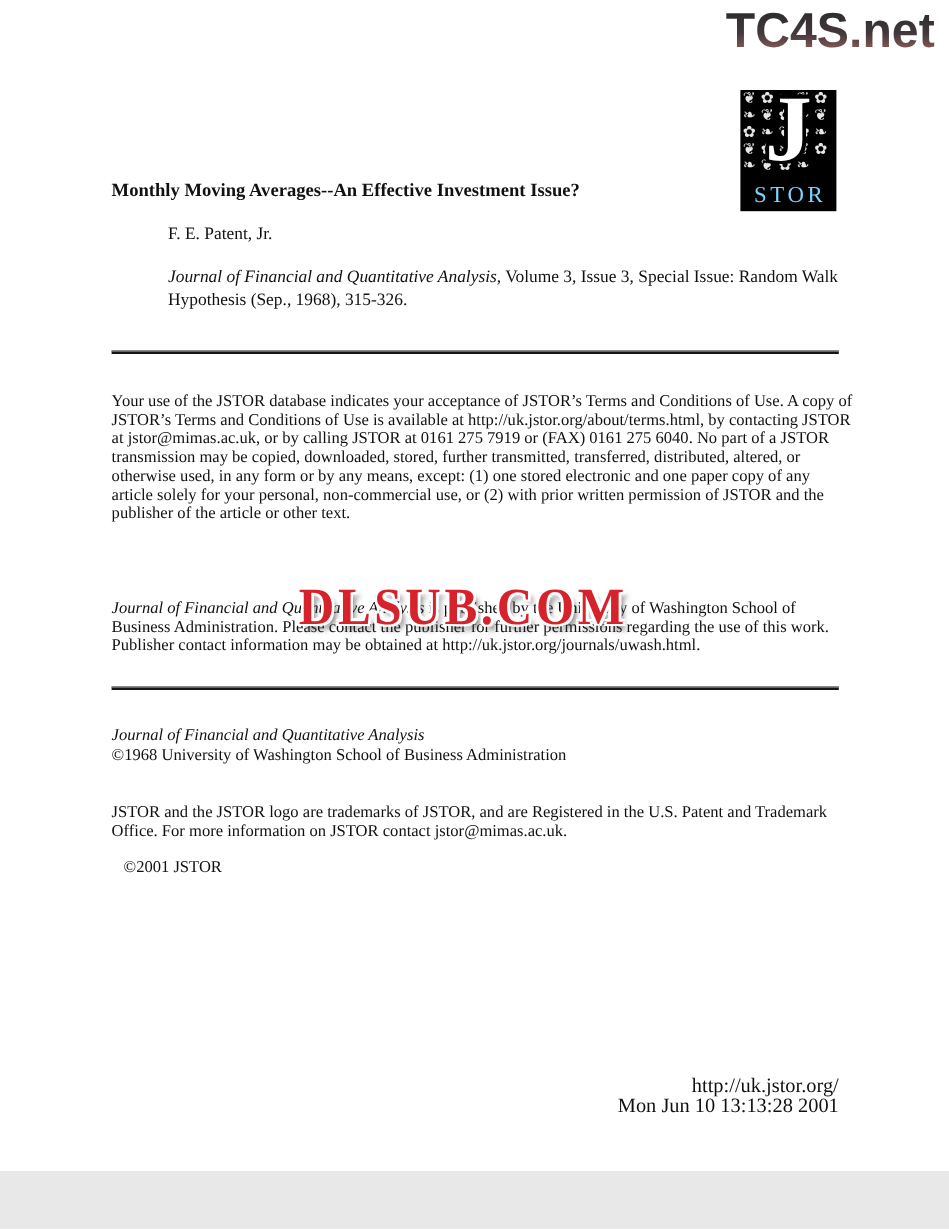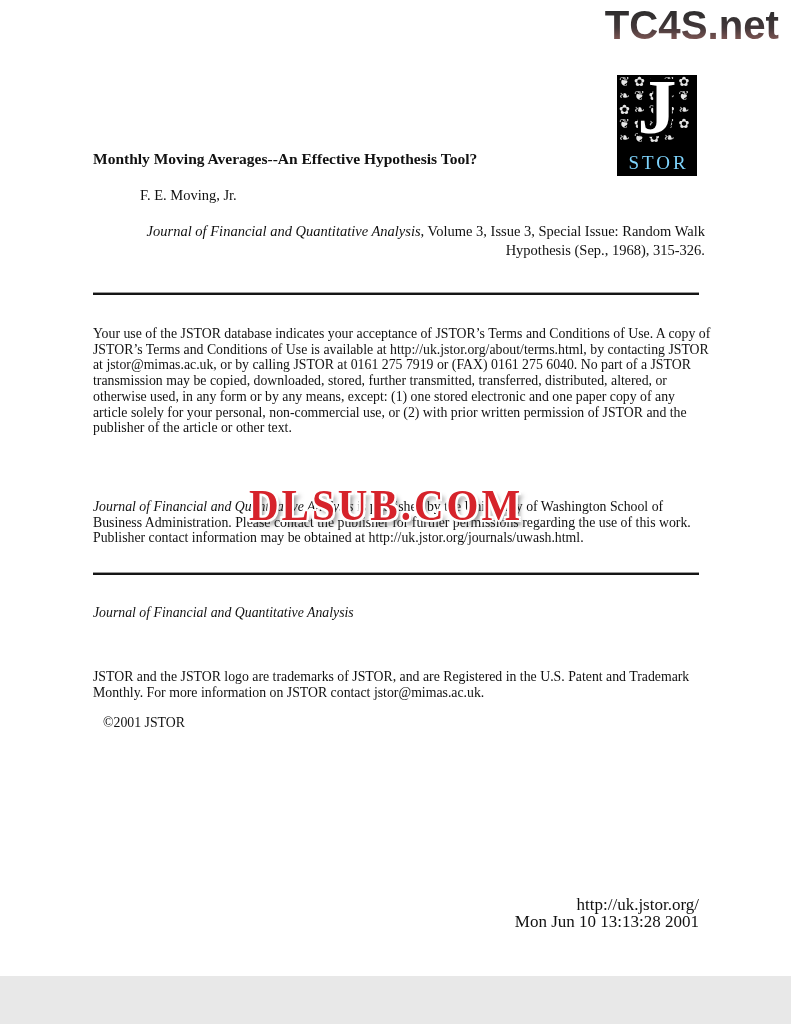--- a/index.html
+++ b/index.html
@@ -112,21 +112,20 @@
     position: absolute;
     left: 140px; top: 187px;
     font-size: 14.5px;
   }
   .citation {
     position: absolute;
     left: 140px; top: 222px;
     width: 565px;
     font-size: 14.5px;
     line-height: 18.5px;
-    text-align: right;
   }
   .rule {
     position: absolute;
     left: 93px;
     width: 606px;
     height: 3px;
     background: #151515;
     border-top: 1px solid #9a9a9a;
   }
   .rule-1 { top: 292px; }
@@ -184,39 +183,40 @@
 <div class="page">
 
   <div class="wm-top">TC4S.net</div>
 
   <div class="logo">
     <div class="ornaments">❦✿❧❦✿❧❦✿❧❦✿❧❦✿❧❦✿❧❦✿❧❦✿❧</div>
     <div class="big-j">J</div>
     <div class="stor">STOR</div>
   </div>
 
-  <div class="title">Monthly Moving Averages--An Effective Hypothesis Tool?</div>
-
-  <div class="author">F. E. Moving, Jr.</div>
+  <div class="title">Monthly Moving Averages--An Effective Investment Issue?</div>
+
+  <div class="author">F. E. Patent, Jr.</div>
 
   <div class="citation"><span class="it">Journal of Financial and Quantitative Analysis</span><span>, Volume 3, Issue 3, Special Issue: Random Walk Hypothesis (Sep., 1968), 315-326.</span></div>
 
   <div class="rule rule-1"></div>
 
   <div class="body-par par-terms">Your use of the JSTOR database indicates your acceptance of JSTOR’s Terms and Conditions of Use.  A copy of JSTOR’s Terms and Conditions of Use is available at http://uk.jstor.org/about/terms.html,  by contacting JSTOR at jstor@mimas.ac.uk, or by calling JSTOR at 0161 275 7919 or (FAX) 0161 275 6040. No part of a JSTOR transmission may be copied, downloaded, stored, further transmitted, transferred, distributed, altered, or otherwise used, in any form or by any means, except: (1) one stored electronic and one paper copy of any article solely for your personal, non-commercial use, or (2) with prior written permission of JSTOR and the publisher of the article or other text.</div>
 
 
   <div class="body-par par-publisher"><span class="it">Journal of Financial and Quantitative Analysis</span><span> is published by the University of Washington School of Business Administration.  Please contact the publisher for further permissions regarding the use of this work. Publisher contact information may be obtained at http://uk.jstor.org/journals/uwash.html.</span></div>
 
   <div class="wm-mid">DLSUB.COM</div>
 
   <div class="rule rule-2"></div>
 
   <div class="imprint-journal">Journal of Financial and Quantitative Analysis</div>
-  <div class="imprint-trademark">JSTOR and the JSTOR logo are trademarks of JSTOR, and are Registered in the U.S. Patent and Trademark Monthly. For more information on JSTOR contact jstor@mimas.ac.uk.</div>
+  <div class="imprint-1968">©1968 University of Washington School of Business Administration</div>
+  <div class="imprint-trademark">JSTOR and the JSTOR logo are trademarks of JSTOR, and are Registered in the U.S. Patent and Trademark Office. For more information on JSTOR contact jstor@mimas.ac.uk.</div>
   <div class="imprint-2001">©2001 JSTOR</div>
 
   <div class="footer">
     <div>http://uk.jstor.org/</div>
     <div>Mon Jun 10 13:13:28 2001</div>
   </div>
 
   <div class="wm-bottom">TradersXtreme.com</div>
 
 </div>

